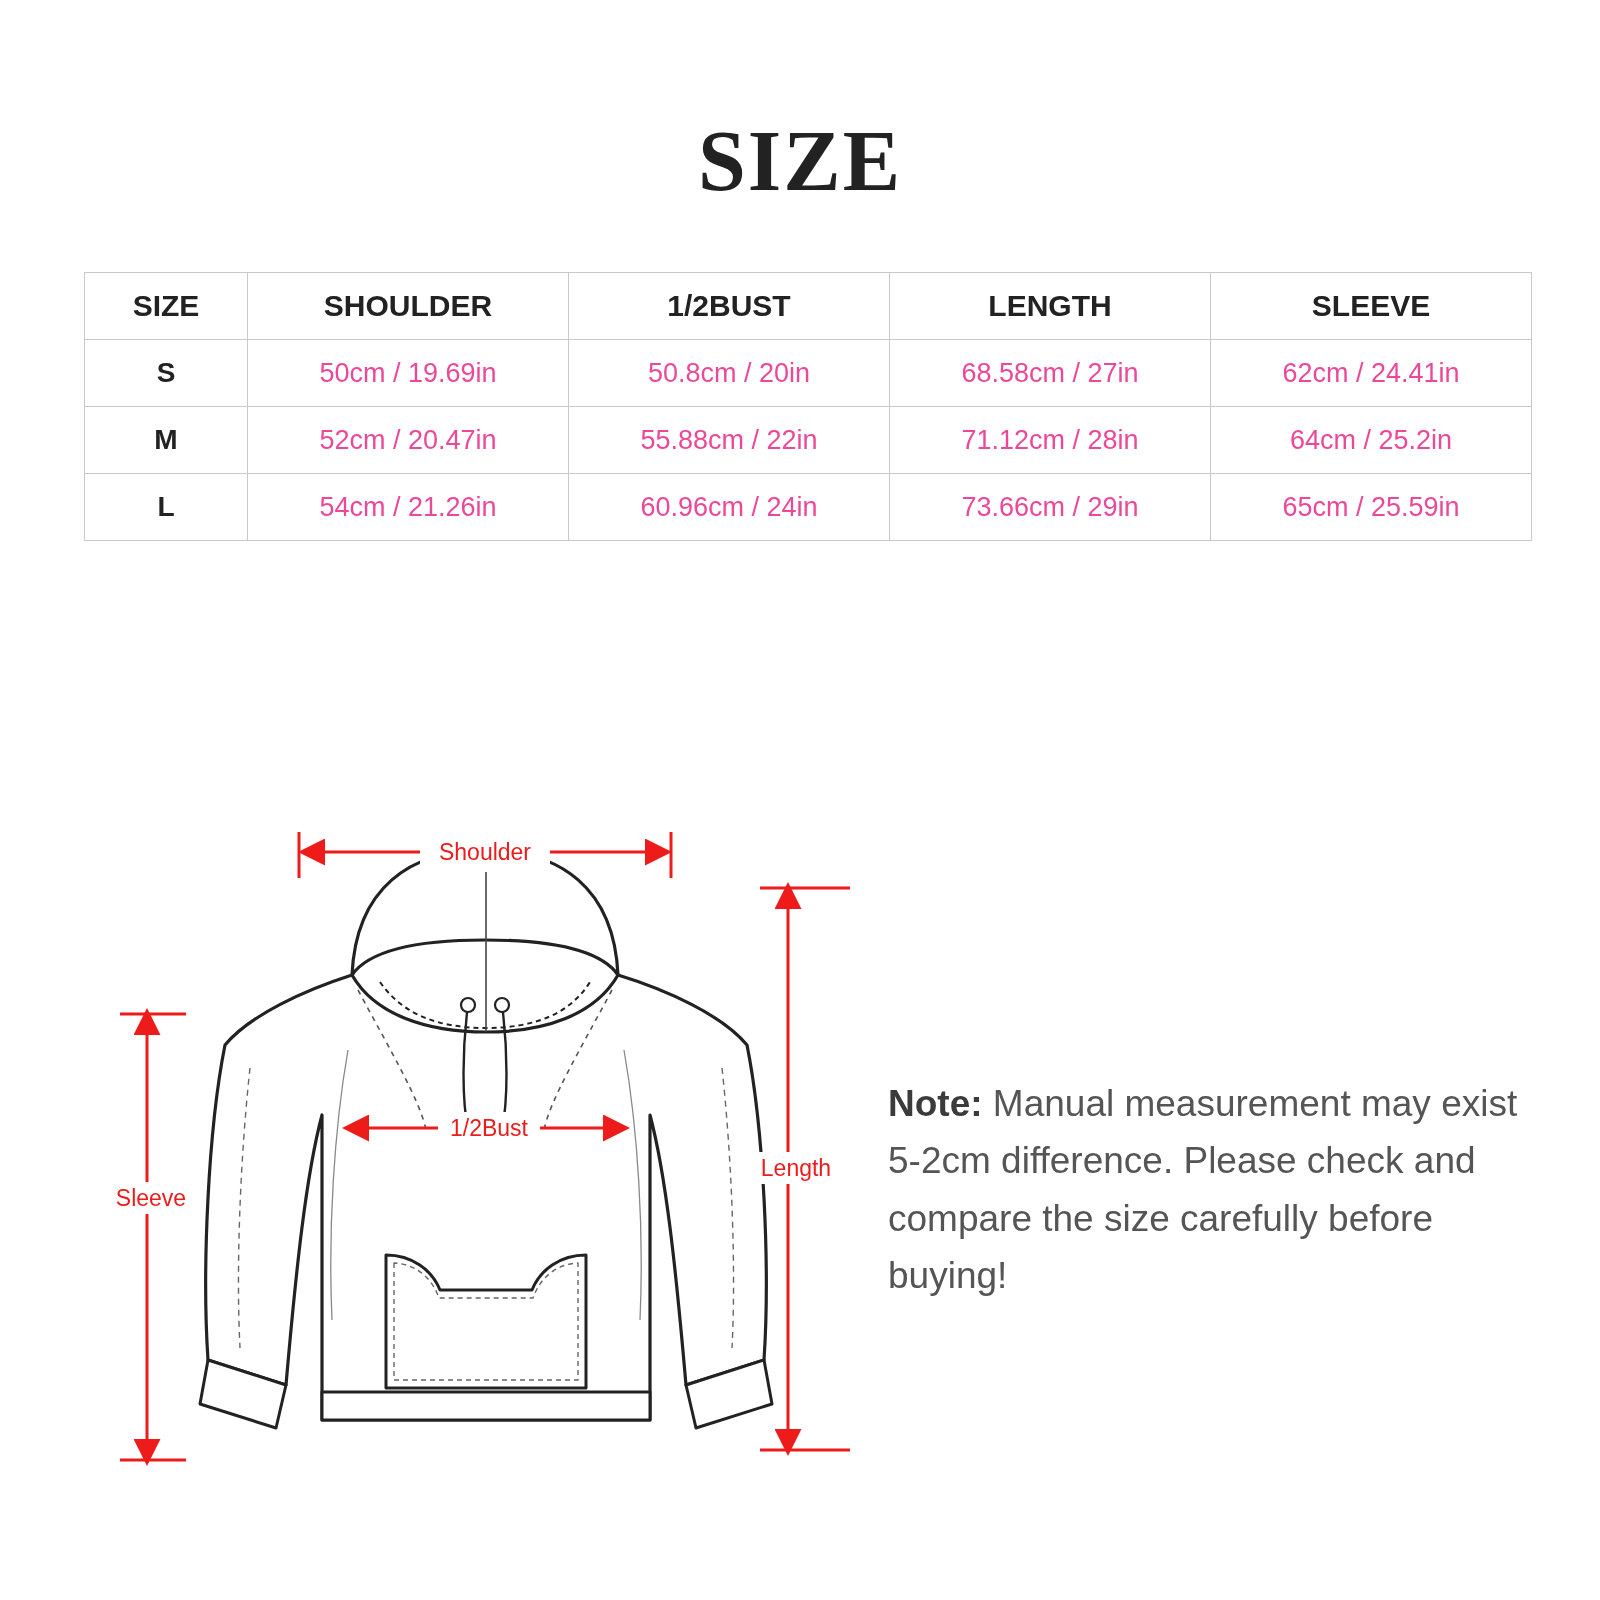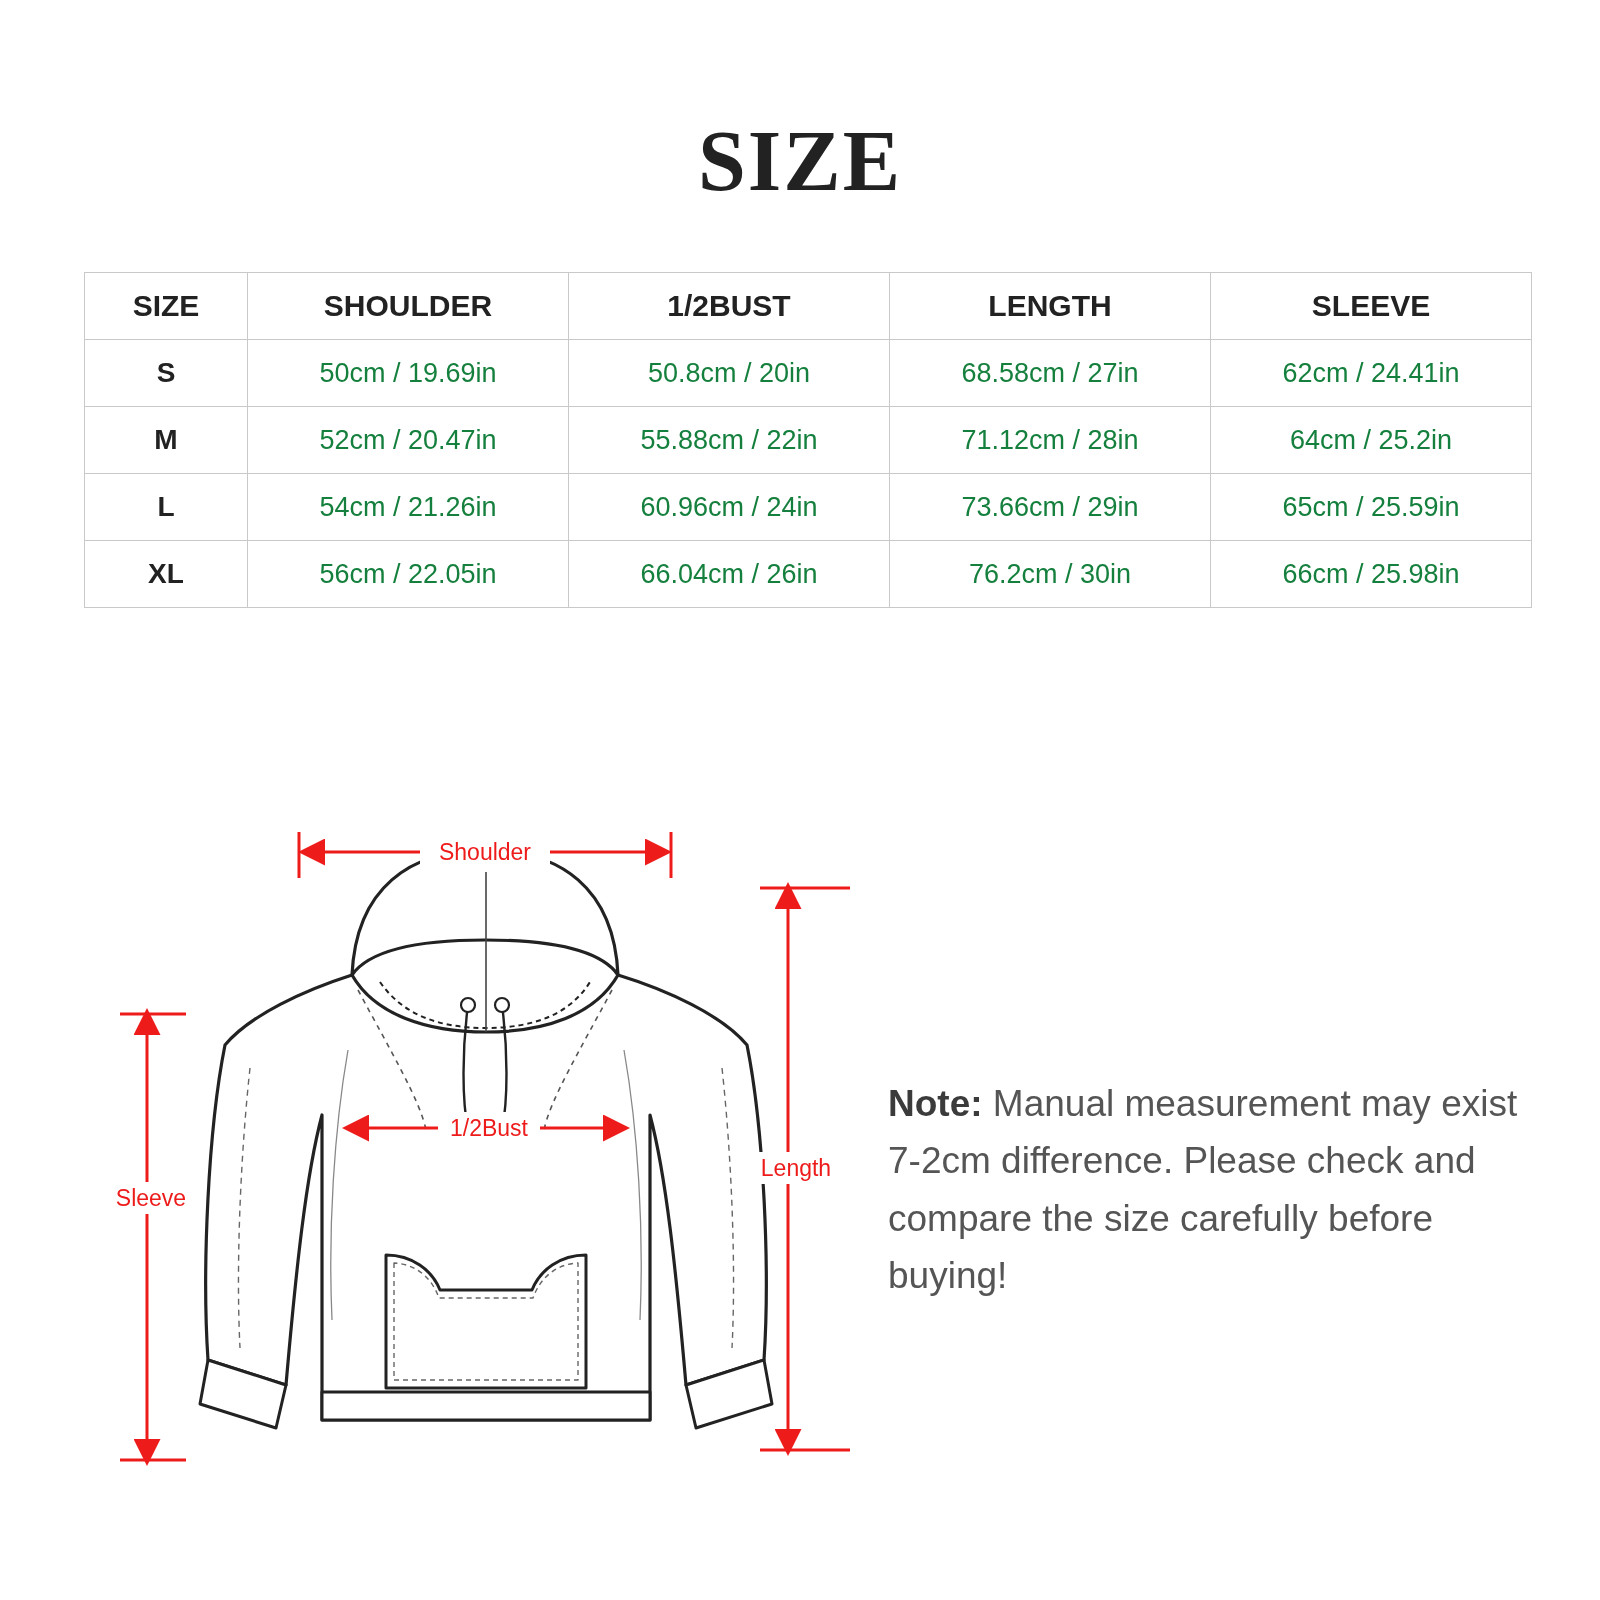--- a/index.html
+++ b/index.html
@@ -48,21 +48,21 @@
   }
   .size-table thead th {
     height: 64px;
     font-size: 30px;
     font-weight: 700;
     color: #222222;
   }
   .size-table tbody td {
     height: 64px;
     font-size: 27px;
-    color: #15803d;
+    color: #ec4899;
   }
   .size-table tbody td.size-col {
     font-size: 28px;
     font-weight: 700;
     color: #222222;
   }
   .col-size { width: 160px; }
   .col-other { width: 318px; }
 
   
@@ -120,27 +120,20 @@
       <td>55.88cm / 22in</td>
       <td>71.12cm / 28in</td>
       <td>64cm / 25.2in</td>
     </tr>
     <tr>
       <td class="size-col">L</td>
       <td>54cm / 21.26in</td>
       <td>60.96cm / 24in</td>
       <td>73.66cm / 29in</td>
       <td>65cm / 25.59in</td>
-    </tr>
-    <tr>
-      <td class="size-col">XL</td>
-      <td>56cm / 22.05in</td>
-      <td>66.04cm / 26in</td>
-      <td>76.2cm / 30in</td>
-      <td>66cm / 25.98in</td>
     </tr>
   </tbody>
 </table>
 
 <div class="diagram">
 <svg width="800" height="700" viewBox="0 0 800 700" xmlns="http://www.w3.org/2000/svg">
 
   <defs>
     <marker id="arrHead" markerWidth="9" markerHeight="9" refX="7" refY="4.5" orient="auto">
       <path d="M0,0 L9,4.5 L0,9 z" fill="#ee1b1b"></path>
@@ -236,14 +229,14 @@
     <text x="706" y="376" text-anchor="middle">Length</text>
 
     <rect x="22" y="382" width="78" height="32" fill="#ffffff"></rect>
     <text x="61" y="406" text-anchor="middle">Sleeve</text>
   </g>
 
 </svg>
 </div>
 
 <div class="note">
-  <b>Note:</b><span> Manual measurement may exist 7-2cm difference. Please check and compare the size carefully before buying!</span>
+  <b>Note:</b><span> Manual measurement may exist 5-2cm difference. Please check and compare the size carefully before buying!</span>
 </div>
 
 </body></html>

